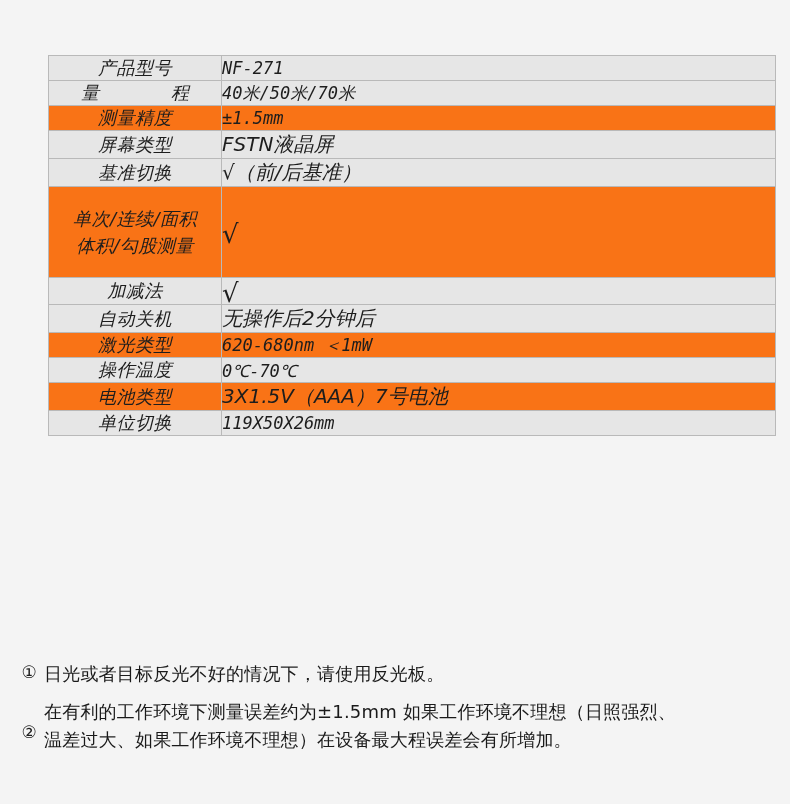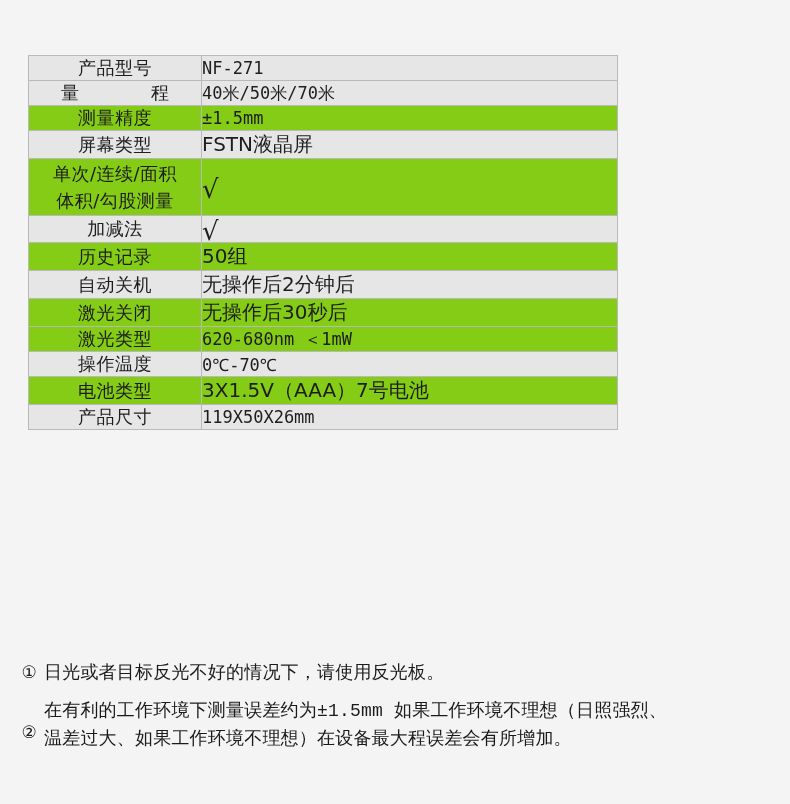--- a/index.html
+++ b/index.html
@@ -16,37 +16,38 @@
   }
   .page {
     position: relative;
     width: 790px;
     height: 804px;
     background: #f4f4f4;
     box-sizing: border-box;
   }
   .spec-table {
     position: absolute;
-    left: 28px;
+    left: 48px;
     top: 55px;
-    width: 590px;
+    width: 728px;
     border-collapse: collapse;
     table-layout: fixed;
     background: #fbfbfb;
+    font-style: italic;
   }
   .spec-table td {
     border: 1px solid #b9b9b9;
     padding: 0;
     vertical-align: middle;
   }
   .spec-table tr.shaded td {
     background: #e6e6e6;
   }
   .spec-table tr.plain td {
-    background: #84cc16;
+    background: #f97316;
   }
   .cell-label {
     width: 172px;
     text-align: center;
     font-size: 18px;
     letter-spacing: 0.5px;
     padding: 9px 4px 9px 4px;
     color: #1d1d1d;
   }
   .cell-label .spaced {
@@ -58,21 +59,21 @@
     padding: 9px 4px 9px 50px;
     color: #1d1d1d;
     font-family: "DejaVu Sans Mono", "Liberation Mono", monospace;
   }
   .cell-value.cn {
     font-family: "DejaVu Sans", "Liberation Sans", sans-serif;
     font-size: 20px;
   }
   .two-line .cell-label {
     line-height: 1.5;
-    padding: 1px 4px;
+    padding: 18px 4px;
   }
   .check {
     display: inline-block;
     font-size: 26px;
     line-height: 1;
     font-family: "DejaVu Sans", "Liberation Sans", sans-serif;
     position: relative;
     top: 2px;
   }
   .check-wrap {
@@ -100,21 +101,20 @@
     padding-top: 22px;
   }
   .note-text {
     font-size: 18px;
     line-height: 1.55;
     color: #1a1a1a;
     letter-spacing: 0.2px;
   }
   .note-text .ln {
     display: block;
-    font-family: Liberation Mono, monospace;
   }
 </style>
 </head>
 <body>
 
 <div class="page">
 
   <table class="spec-table">
     <tbody>
 
@@ -132,67 +132,63 @@
         <td class="cell-label">测量精度</td>
         <td class="cell-value">±1.5mm</td>
       </tr>
 
       <tr class="shaded">
         <td class="cell-label">屏幕类型</td>
         <td class="cell-value cn">FSTN液晶屏</td>
       </tr>
 
 
+      <tr class="shaded">
+        <td class="cell-label">基准切换</td>
+        <td class="cell-value cn">√（前/后基准）</td>
+      </tr>
 
       <tr class="plain two-line">
         <td class="cell-label">
           <span>单次/连续/面积</span><br>
           <span>体积/勾股测量</span>
         </td>
         <td class="cell-value check-wrap"><span class="check">√</span></td>
       </tr>
 
       <tr class="shaded">
         <td class="cell-label">加减法</td>
         <td class="cell-value check-wrap"><span class="check">√</span></td>
       </tr>
 
-      <tr class="plain">
-        <td class="cell-label">历史记录</td>
-        <td class="cell-value cn">50组</td>
-      </tr>
 
       <tr class="shaded">
         <td class="cell-label">自动关机</td>
         <td class="cell-value cn">无操作后2分钟后</td>
       </tr>
 
-      <tr class="plain">
-        <td class="cell-label">激光关闭</td>
-        <td class="cell-value cn">无操作后30秒后</td>
-      </tr>
 
 
       <tr class="plain">
         <td class="cell-label">激光类型</td>
         <td class="cell-value">620-680nm ＜1mW</td>
       </tr>
 
       <tr class="shaded">
         <td class="cell-label">操作温度</td>
         <td class="cell-value">0℃-70℃</td>
       </tr>
 
       <tr class="plain">
         <td class="cell-label">电池类型</td>
         <td class="cell-value cn">3X1.5V（AAA）7号电池</td>
       </tr>
 
       <tr class="shaded">
-        <td class="cell-label">产品尺寸</td>
+        <td class="cell-label">单位切换</td>
         <td class="cell-value">119X50X26mm</td>
       </tr>
 
     </tbody>
   </table>
 
   <div class="notes">
 
     <div class="note">
       <div class="note-num">①</div>

